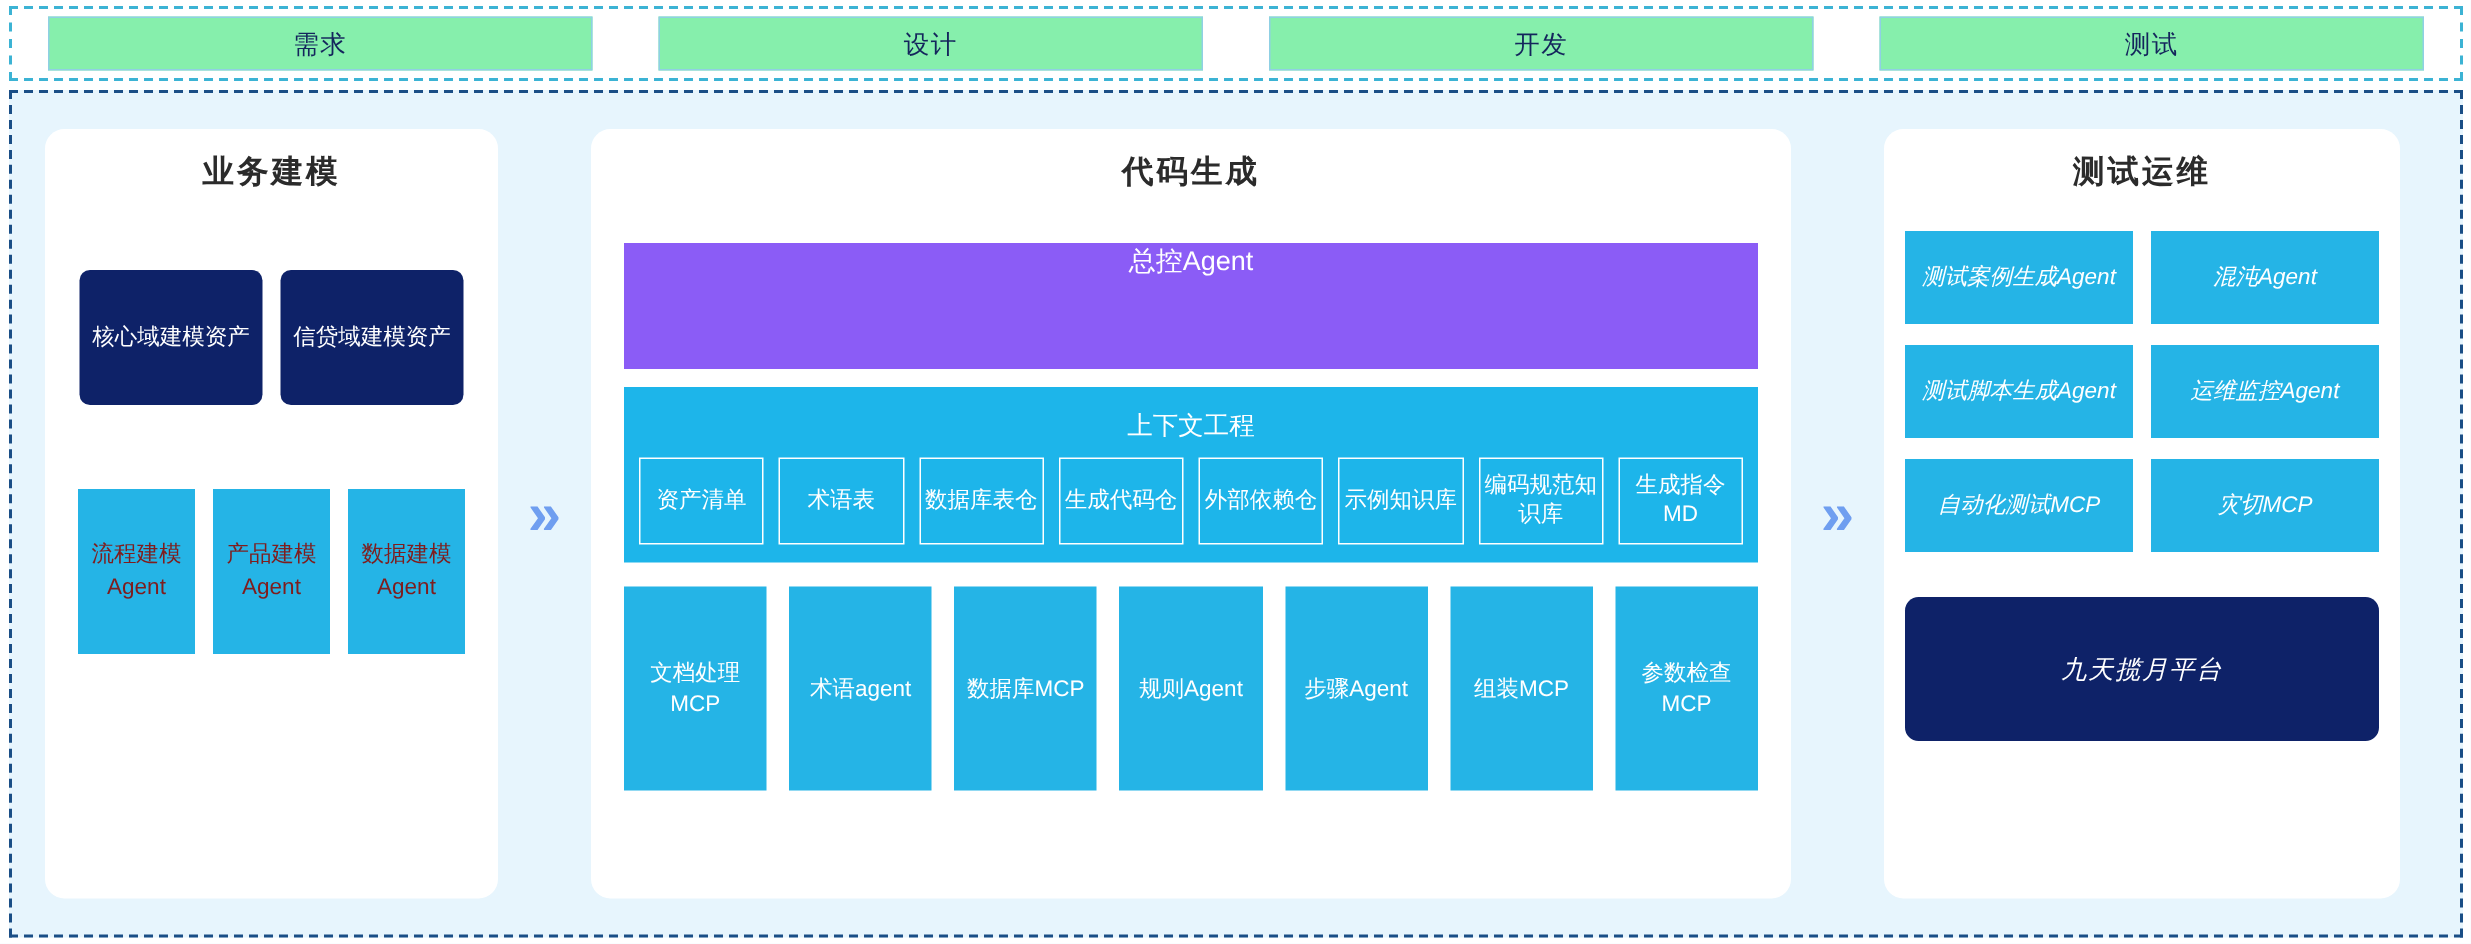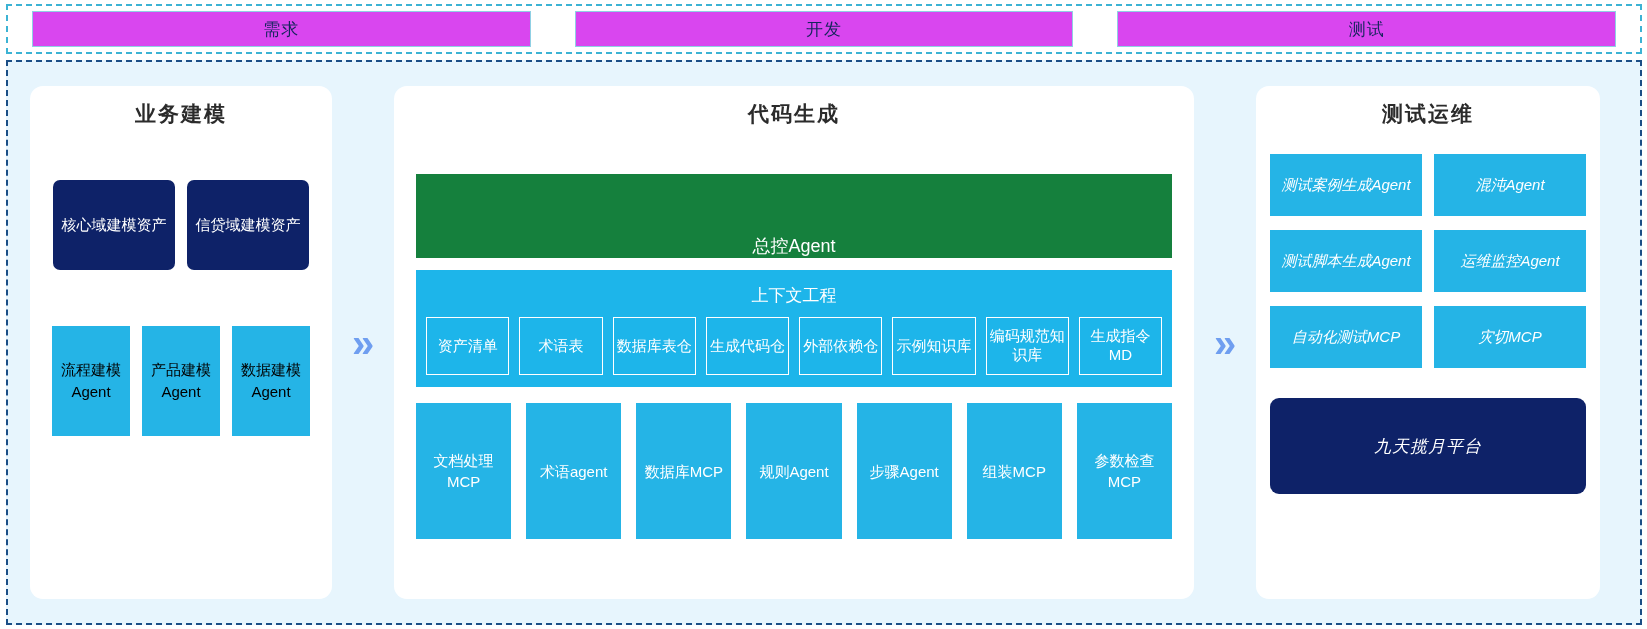--- a/index.html
+++ b/index.html
@@ -21,21 +21,21 @@
     background: #ffffff;
     display: flex;
     align-items: center;
     justify-content: space-between;
     padding: 0 24px;
     gap: 44px;
   }
   .stage-box {
     flex: 1 1 0;
     height: 36px;
-    background: #d946ef;
+    background: #86efac;
     border: 1.5px solid #8fd0e4;
     display: flex; align-items: center; justify-content: center;
     color: #14255c;
     font-size: 17px;
     letter-spacing: 1px;
   }
 
   
   .main-area {
     position: absolute;
@@ -76,21 +76,21 @@
     display: flex; align-items: center; justify-content: center;
     text-align: center;
     font-size: 15px;
     line-height: 1.35;
     padding: 0 6px;
   }
   .agent-row { display: flex; gap: 12px; margin-top: 56px; justify-content:center; }
   .agent-box {
     width: 78px; height: 110px;
     background: #25b4e6;
-    color: #000000;
+    color: #7f1d1d;
     display: flex; align-items: center; justify-content: center;
     text-align: center;
     font-size: 15px;
     line-height: 1.45;
     padding: 0 4px;
   }
 
   
   .arrow-col {
     width: 62px;
@@ -102,25 +102,25 @@
     user-select: none;
   }
 
   
   .card-center { flex: 1 1 auto; }
   .center-body { width: 100%; padding: 0 22px; }
 
   .master-bar {
     width: 100%;
     height: 84px;
-    background: #15803d;
-    color: #ffffff;
-    display: flex; align-items: flex-end; justify-content: center;
+    background: #8b5cf6;
+    color: #ffffff;
+    display: flex; align-items: flex-start; justify-content: center;
     font-size: 18px;
-    margin-top: 36px;
+    margin-top: 24px;
   }
 
   .ctx-panel {
     width: 100%;
     background: #1db5ea;
     margin-top: 12px;
     padding: 10px 10px 12px 10px;
   }
   .ctx-title {
     color: #ffffff;
@@ -187,20 +187,23 @@
 </head>
 <body>
 
 <div id="root">
 
   <div class="stage-strip">
     <div class="stage-box">
       <span>需求</span>
     </div>
     <div class="stage-box">
+      <span>设计</span>
+    </div>
+    <div class="stage-box">
       <span>开发</span>
     </div>
     <div class="stage-box">
       <span>测试</span>
     </div>
   </div>
 
   <div class="main-area">
 
     <div class="card card-left">

